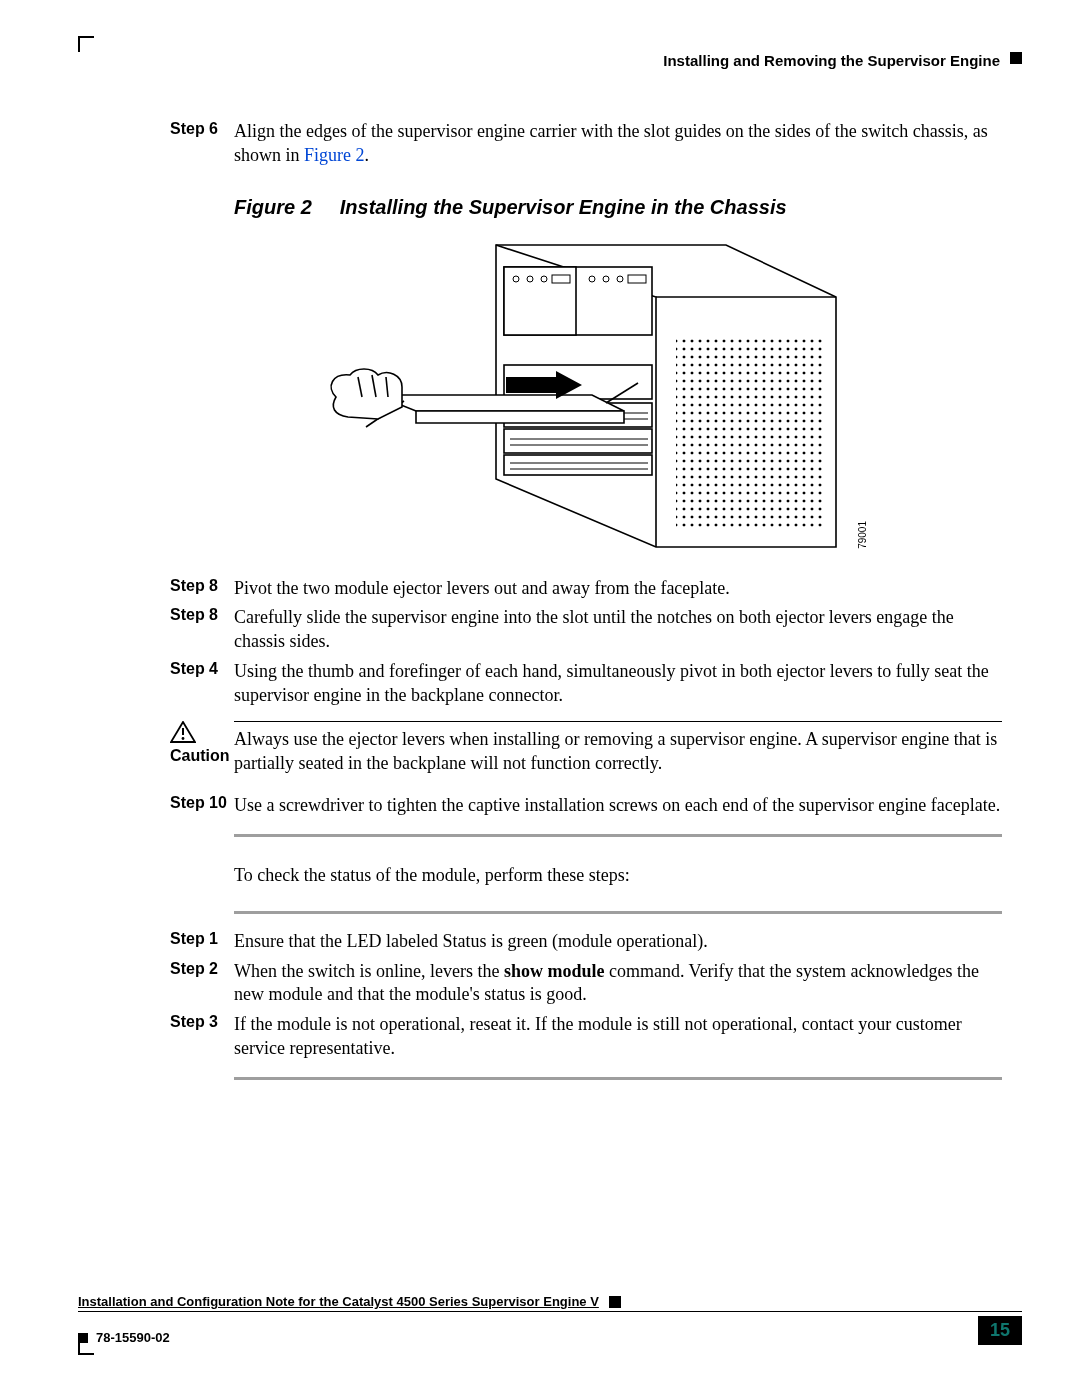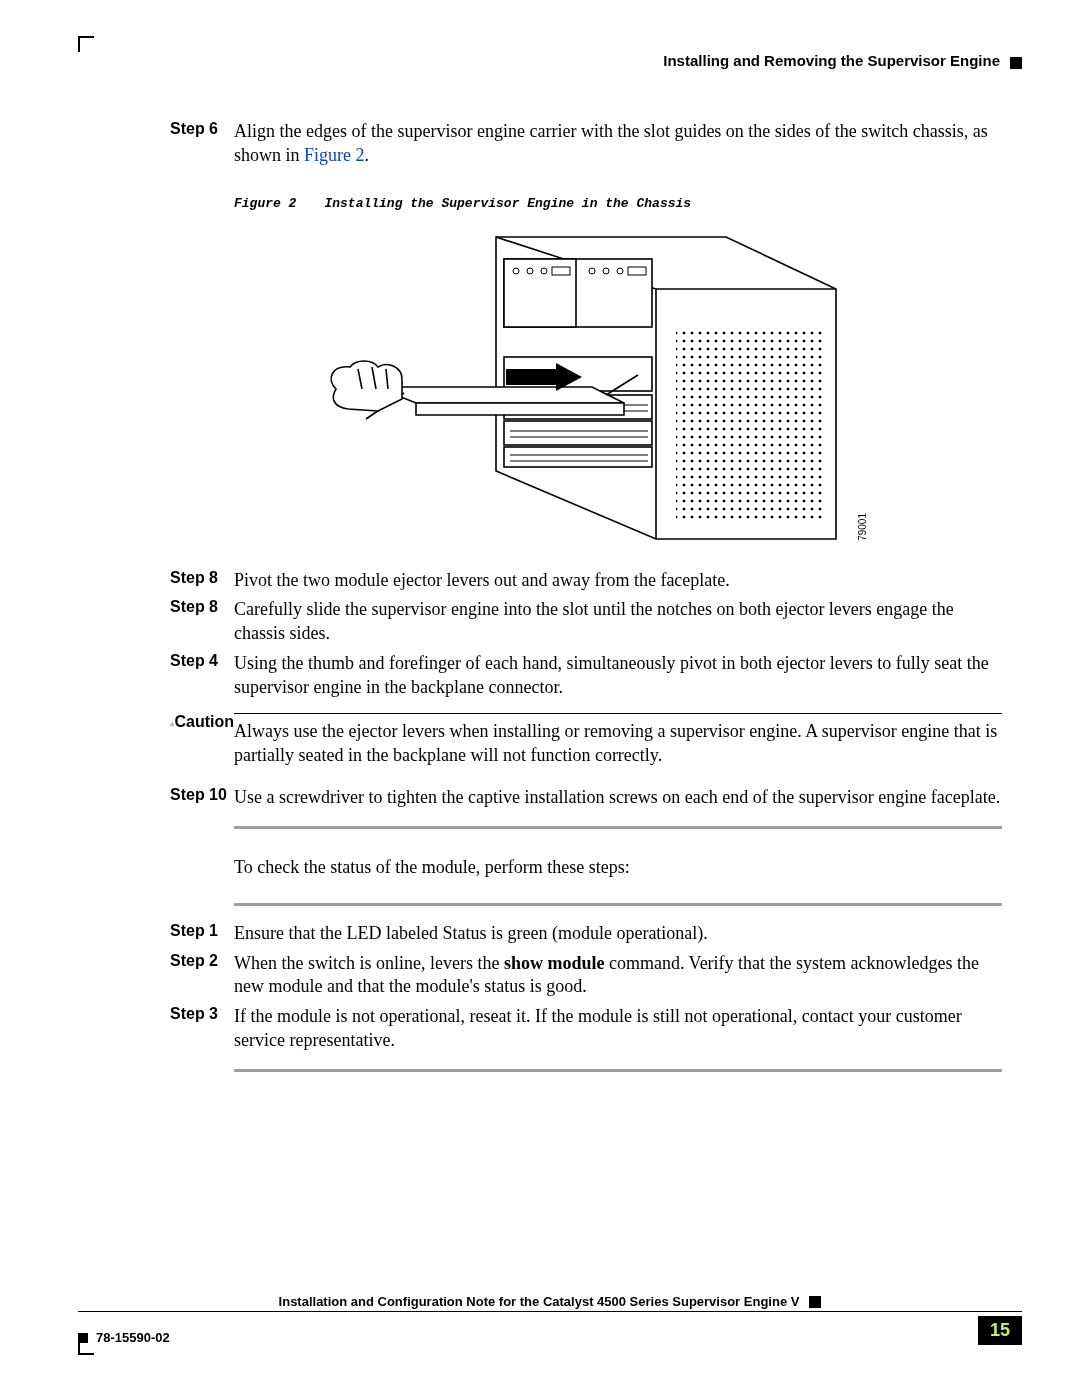--- a/index.html
+++ b/index.html
@@ -13,58 +13,58 @@
     position: relative;
     background: #fff;
   }
   .crop-top-left { position:absolute; left:78px; top:36px; width:14px; height:14px; border-left:2px solid #000; border-top:2px solid #000; }
   .crop-bottom-left { position:absolute; left:78px; bottom:42px; width:14px; height:14px; border-left:2px solid #000; border-bottom:2px solid #000; }
 
   .header {
     position:absolute; top:52px; right:58px;
     font-family: Arial, Helvetica, sans-serif;
     font-weight:bold; font-size:15px;
-    display:flex; align-items:flex-end; gap:10px;
+    display:flex; align-items:flex-start; gap:10px;
   }
   .header .sq { width:12px; height:12px; background:#000; display:inline-block; }
 
   .content { position:absolute; left:170px; right:78px; top:120px; }
 
   .step-row { display:flex; margin-bottom:6px; }
   .step-label { font-family: Arial, Helvetica, sans-serif; font-weight:bold; font-size:16px; width:64px; flex:none; }
   .step-body { flex:1; font-size:18px; line-height:1.32; }
   .link { color:#0046d5; }
 
-  .fig-caption { font-family: Liberation Mono, monospace; font-style:italic; font-weight:bold; font-size:13px; margin:28px 0 8px 64px; }
+  .fig-caption { font-family: Liberation Sans, sans-serif; font-style:italic; font-weight:bold; font-size:20px; margin:28px 0 8px 64px; }
   .fig-caption .gap { display:inline-block; width:28px; }
 
   .figure-area { margin:0 auto 14px auto; width:560px; height:336px; position:relative; }
   .figure-area svg { width:100%; height:100%; }
 
   .caution-block { display:flex; margin-top:14px; }
-  .caution-left { width:64px; flex:none; display:flex; flex-direction:row; align-items:flex-start; }
+  .caution-left { width:64px; flex:none; display:flex; flex-direction:column; align-items:flex-start; }
   .warn-icon { width:26px; height:22px; }
   .caution-rule { border-top:1px solid #000; margin-bottom:6px; }
   .caution-label { font-family: Arial, Helvetica, sans-serif; font-weight:bold; font-size:16px; }
   .caution-body { flex:1; line-height:1.32; }
 
   .thick-rule { border-top:3px solid #9e9e9e; margin:16px 0 16px 64px; }
   .mid-para { margin:26px 0 24px 64px; line-height:1.35; }
 
   .footer {
     position:absolute; left:78px; right:58px; bottom:52px;
     font-family: Arial, Helvetica, sans-serif; font-size:13px; font-weight:bold;
   }
-  .footer .title-row { display:flex; justify-content:center; align-items:center; gap:10px; margin-bottom:2px; }
+  .footer .title-row { display:flex; justify-content:flex-start; align-items:center; gap:10px; margin-bottom:2px;text-decoration:underline; }
   .footer .title-row .sq { width:12px; height:12px; background:#000; }
   .footer .bottom-row { display:flex; justify-content:space-between; align-items:flex-end;gap:36px; }
   .footer .doc-left { display:flex; align-items:center; gap:8px; }
   .footer .doc-left .sq { width:10px; height:10px; background:#000; }
   .footer .rule { border-top:1.5px solid #000; margin-bottom:4px; }
-  .pg { background:#000; color:#bef264; font-weight:bold; font-size:18px; padding:4px 12px; font-family: Arial, Helvetica, sans-serif; }
+  .pg { background:#000; color:#0f766e; font-weight:bold; font-size:18px; padding:4px 12px; font-family: Arial, Helvetica, sans-serif; }
 </style>
 </head>
 <body>
 
 <div class="crop-top-left"></div>
 <div class="crop-bottom-left"></div>
 
 <div class="header">
   <span>Installing and Removing the Supervisor Engine</span>
   <span class="sq"></span>

